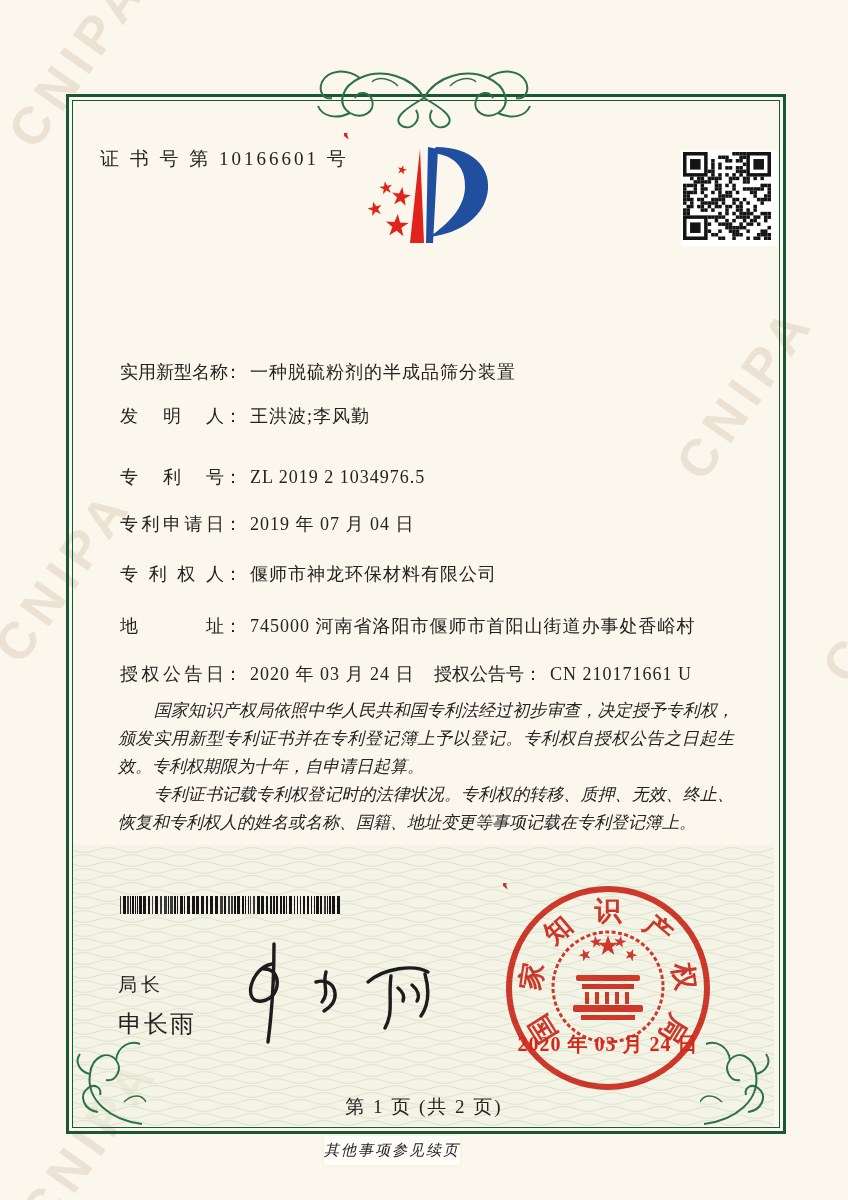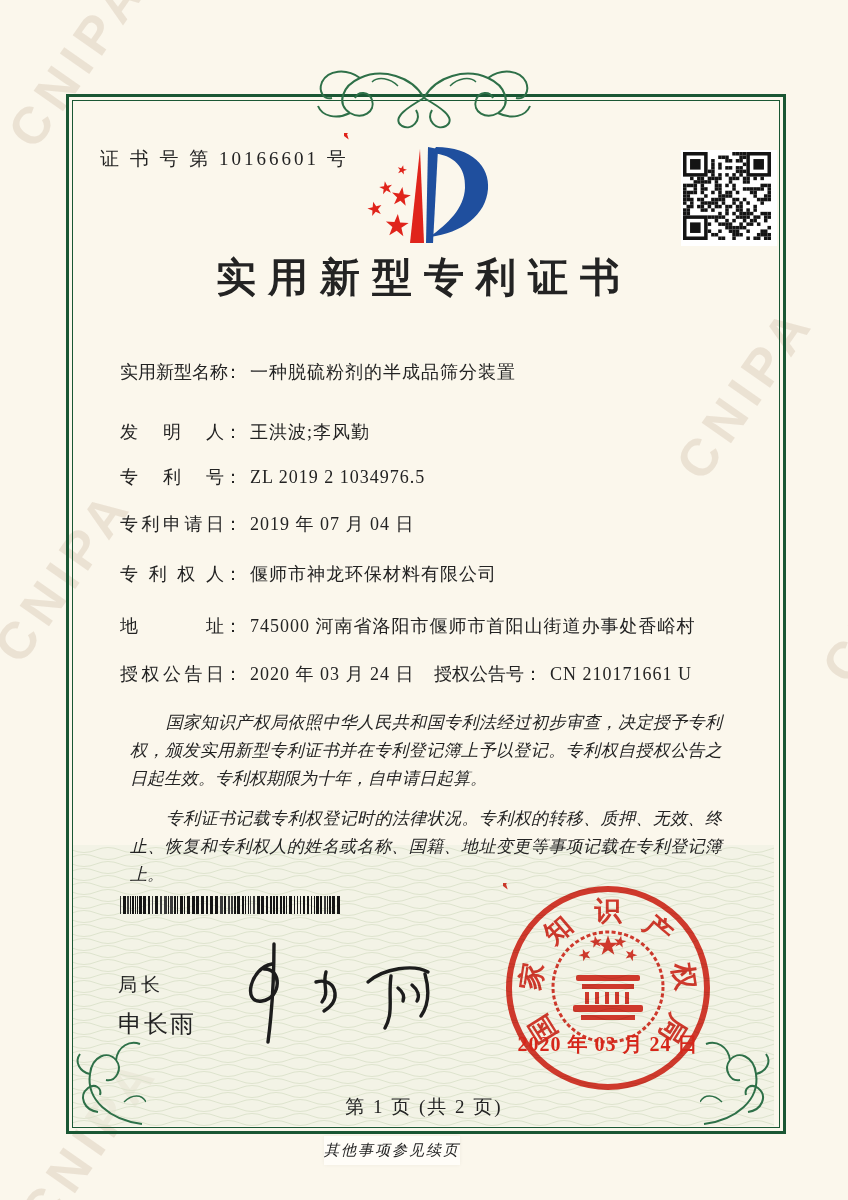--- a/index.html
+++ b/index.html
@@ -25,21 +25,21 @@
       font-size:40px;font-weight:bold;letter-spacing:12px;}
   
   .frow{position:absolute;left:120px;width:650px;font-size:18px;white-space:nowrap;}
   .flabel{display:inline-block;width:104px;text-align:justify;text-align-last:justify;}
   .colon{margin-right:8px;}
   .fvalue{letter-spacing:1px;}
   .fpair2{position:absolute;left:314px;top:0;}
   
   .body-text{position:absolute;left:118px;top:697px;width:616px;font-size:17px;
       line-height:28px;font-style:italic;text-align:justify;}
-  .body-text p{margin:12px;text-indent:2.1em;}
+  .body-text p{margin:0;text-indent:2.1em;}
   
   .barcode{position:absolute;left:120px;top:896px;}
   .director-title{position:absolute;left:118px;top:972px;font-size:19px;letter-spacing:4px;text-align:right;}
   .director-name{position:absolute;left:118px;top:1008px;font-size:24px;letter-spacing:2px;}
   .signature{position:absolute;left:228px;top:938px;}
   .seal{position:absolute;left:503px;top:883px;mix-blend-mode:multiply;}
   .seal-date{position:absolute;left:498px;top:1031px;width:220px;text-align:center;
       color:var(--red,#d6261a);font-size:20px;font-weight:bold;letter-spacing:1px;}
   .page-info{position:absolute;left:0;top:1094px;width:848px;text-align:center;
       font-size:19px;letter-spacing:2px;}
@@ -391,26 +391,25 @@
         <rect x="7.04" y="7.04" width="10.56" height="10.56" fill="#141414"></rect>
         <rect x="63.36" y="0" width="24.64" height="24.64" fill="#141414"></rect>
         <rect x="66.88" y="3.52" width="17.6" height="17.6" fill="#fff"></rect>
         <rect x="70.4" y="7.04" width="10.56" height="10.56" fill="#141414"></rect>
         <rect x="0" y="63.36" width="24.64" height="24.64" fill="#141414"></rect>
         <rect x="3.52" y="66.88" width="17.6" height="17.6" fill="#fff"></rect>
         <rect x="7.04" y="70.4" width="10.56" height="10.56" fill="#141414"></rect>
       </svg>
   </div>
 
-  <div class="title">实用新型专利证书</div>
 
   <div class="frow" style="top:360px">
     <span class="flabel">实用新型名称</span><span class="colon">：</span><span class="fvalue">一种脱硫粉剂的半成品筛分装置</span>
   </div>
-  <div class="frow" style="top:420px">
+  <div class="frow" style="top:404px">
     <span class="flabel">发明人</span><span class="colon">：</span><span class="fvalue">王洪波;李风勤</span>
   </div>
   <div class="frow" style="top:465px">
     <span class="flabel">专利号</span><span class="colon">：</span><span class="fvalue">ZL 2019 2 1034976.5</span>
   </div>
   <div class="frow" style="top:512px">
     <span class="flabel">专利申请日</span><span class="colon">：</span><span class="fvalue">2019 年 07 月 04 日</span>
   </div>
   <div class="frow" style="top:562px">
     <span class="flabel">专利权人</span><span class="colon">：</span><span class="fvalue">偃师市神龙环保材料有限公司</span>

